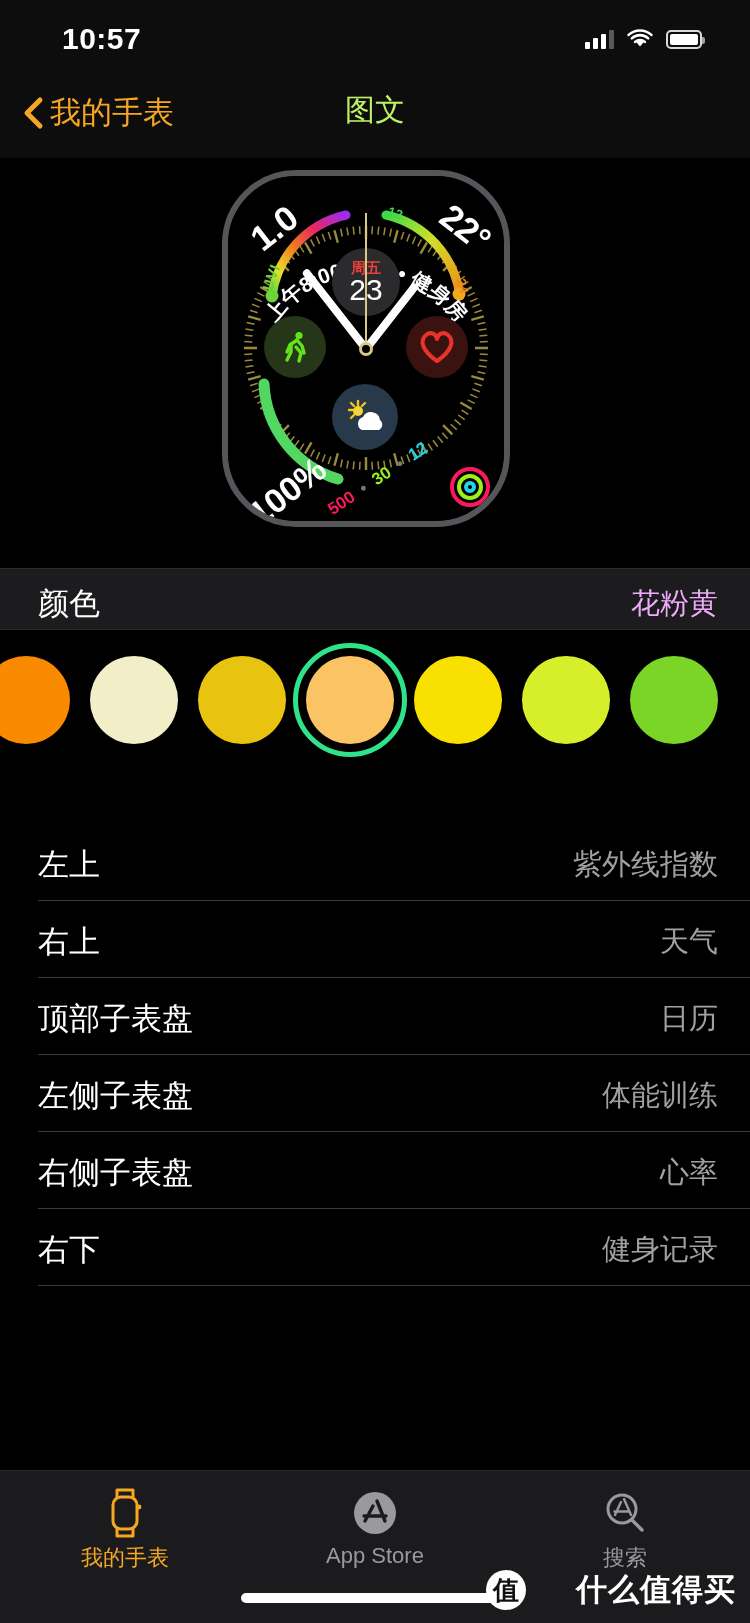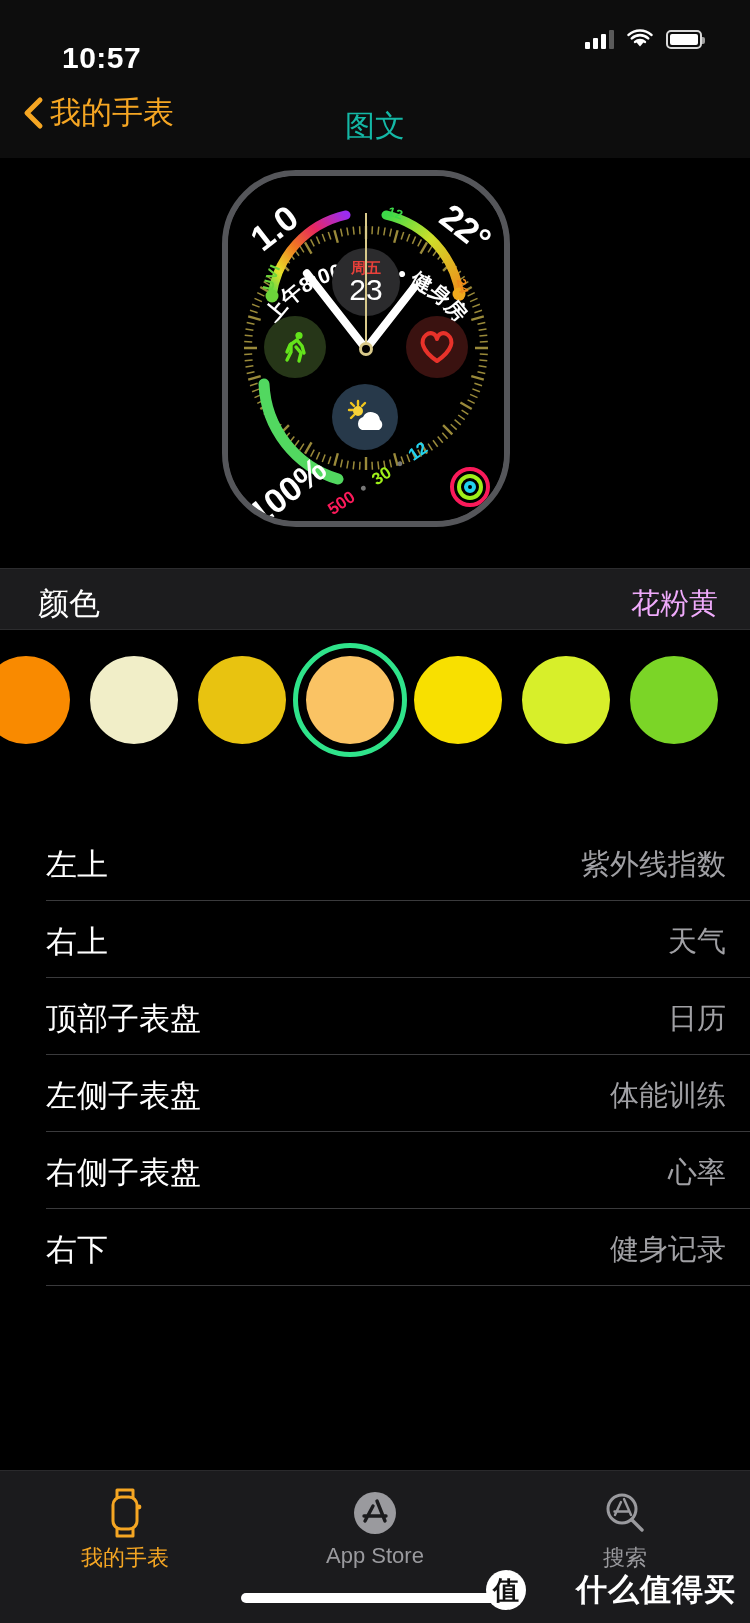--- a/index.html
+++ b/index.html
@@ -11,21 +11,21 @@
   }
   #screen { position:relative; width:750px; height:1623px; background:#000; }
 
   
   .statusbar{
     position:absolute; top:0; left:0; width:750px; height:72px;
     background:#0d0d0d;
   }
   .status-time{
     position:absolute; left:62px; top:22px;
-    color:#fff; font-size:30px; font-weight:600; letter-spacing:.5px;margin-top:19px;
+    color:#fff; font-size:30px; font-weight:600; letter-spacing:.5px;
   }
   .status-icons{
     position:absolute; right:48px; top:26px;
     display:flex; align-items:center; gap:13px; height:26px;
   }
   .sig{ display:flex; align-items:flex-end; gap:3px; height:20px; }
   .sig i{ display:block; width:5px; background:#fff; border-radius:1px; }
   .sig i:nth-child(1){ height:7px; }
   .sig i:nth-child(2){ height:11px; }
   .sig i:nth-child(3){ height:15px; }
@@ -49,22 +49,22 @@
     background:#0d0d0d;
   }
   .nav-back{
     position:absolute; left:22px; top:20px;
     display:flex; align-items:center; gap:6px;
     color:#f5a623; cursor:pointer;
   }
   .nav-chevron{ display:block; width:22px; height:34px; }
   .nav-back-label{ font-size:31px; color:#f5a623; }
   .nav-title{
-    position:absolute; left:0; top:34px; width:750px;
-    text-align:center; color:#14b8a6; font-size:30px;
+    position:absolute; left:0; top:18px; width:750px;
+    text-align:center; color:#bef264; font-size:30px;
   }
 
   
   .preview{
     position:absolute; top:158px; left:0; width:750px; height:410px;
     background:#000;
   }
   .watch{
     position:absolute; left:222px; top:12px;
     width:288px; height:357px;
@@ -105,21 +105,21 @@
     width:88px; height:88px; border-radius:50%;
     cursor:pointer;
   }
   .swatch.sel::after{
     content:''; position:absolute; left:-13px; top:-13px;
     width:114px; height:114px; border-radius:50%;
     border:5px solid #2fe38a; box-sizing:border-box;
   }
 
   
-  .list{ position:absolute; left:8px; width:670px; background:#000; }
+  .list{ position:absolute; left:0; width:670px; background:#000; }
   .row{
     position:relative; height:77px; width:750px;
     background:#000; cursor:pointer;
   }
   .row .r-label{
     position:absolute; left:38px; top:20px;
     color:#fff; font-size:31px;
   }
   .row .r-value{
     position:absolute; right:32px; top:21px;

